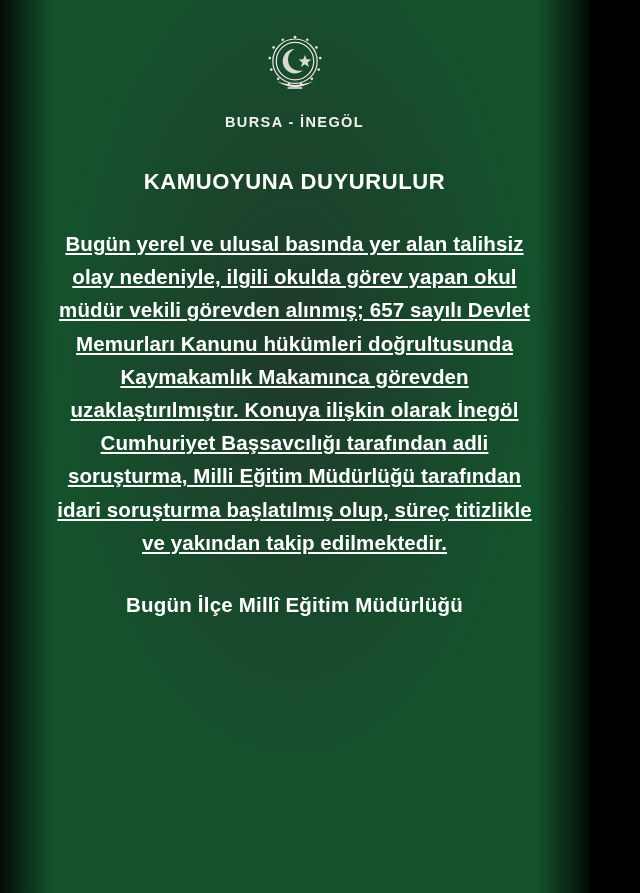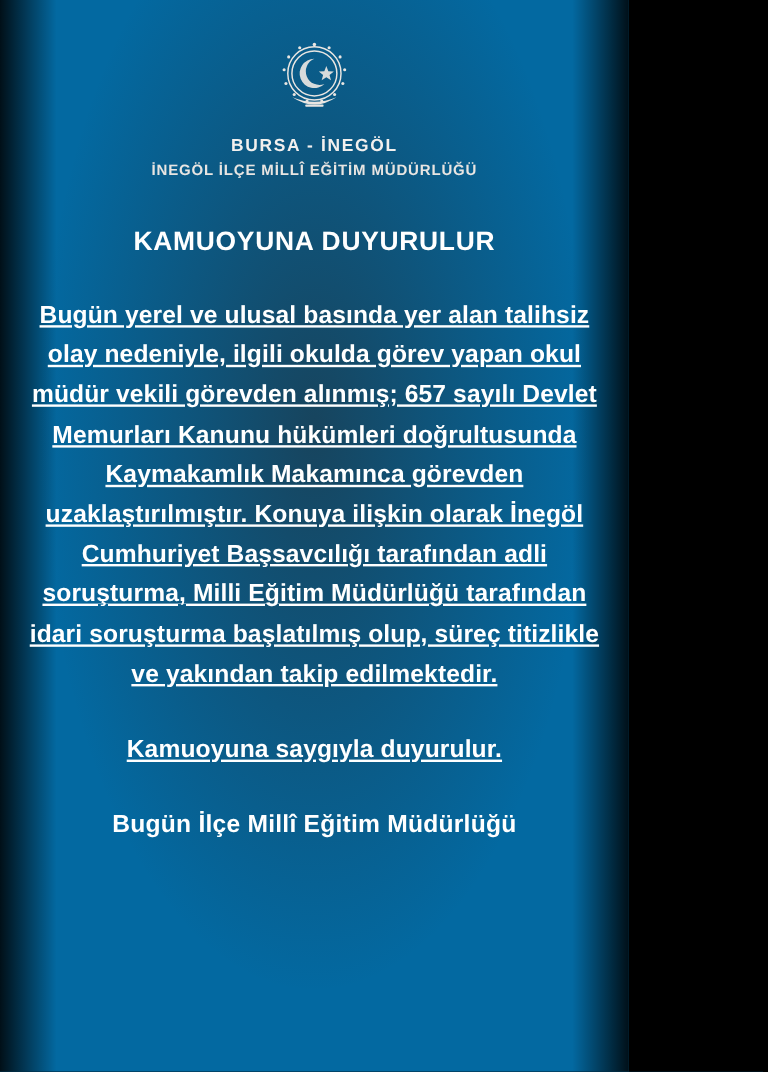--- a/index.html
+++ b/index.html
@@ -9,23 +9,23 @@
   }
   body {
     width: 640px;
     height: 893px;
     font-family: "Liberation Sans", sans-serif;
     overflow: hidden;
   }
 
   .page {
     position: relative;
-    width: 524px;
+    width: 589px;
     height: 893px;
-    background: #0369a1;
+    background: #14532d;
     box-sizing: border-box;
     display: flex;
     flex-direction: column;
     align-items: center;
   }
 
   
   .page::before {
     content: "";
     position: absolute;
@@ -149,26 +149,24 @@
         <path d="M60 30 a16 16 0 1 0 11 27.5 a13 13 0 1 1 -11 -27.5 z" opacity="0.92"></path>
         <polygon points="73,38 75.2,43.6 81.2,43.9 76.5,47.7 78.1,53.5 73,50.1 67.9,53.5 69.5,47.7 64.8,43.9 70.8,43.6" opacity="0.92"></polygon>
 
         <path d="M36 72 q24 16 48 0 q-24 10 -48 0 z"></path>
         <rect x="50" y="80" width="20" height="2.2" rx="1"></rect>
       </g>
     </svg>
 
     <div class="org-block">
       <div class="org-line1">BURSA - İNEGÖL</div>
-      <div class="org-line2">İNEGÖL İLÇE MİLLÎ EĞİTİM MÜDÜRLÜĞÜ</div>
     </div>
 
     <div class="headline">KAMUOYUNA DUYURULUR</div>
 
     <div class="body-text">
       <p class="para">Bugün yerel ve ulusal basında yer alan talihsiz olay nedeniyle, ilgili okulda görev yapan okul müdür vekili görevden alınmış; 657 sayılı Devlet Memurları Kanunu hükümleri doğrultusunda Kaymakamlık Makamınca görevden uzaklaştırılmıştır. Konuya ilişkin olarak İnegöl Cumhuriyet Başsavcılığı tarafından adli soruşturma, Milli Eğitim Müdürlüğü tarafından idari soruşturma başlatılmış olup, süreç titizlikle ve yakından takip edilmektedir.</p>
-      <p class="para closing">Kamuoyuna saygıyla duyurulur.</p>
     </div>
 
     <div class="signature">Bugün İlçe Millî Eğitim Müdürlüğü</div>
 
   </div>
 </div>
 
 </body></html>

